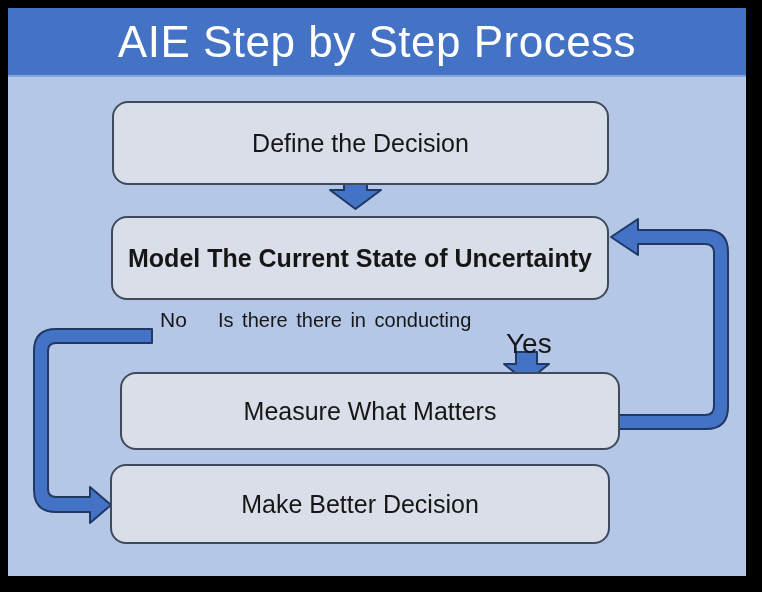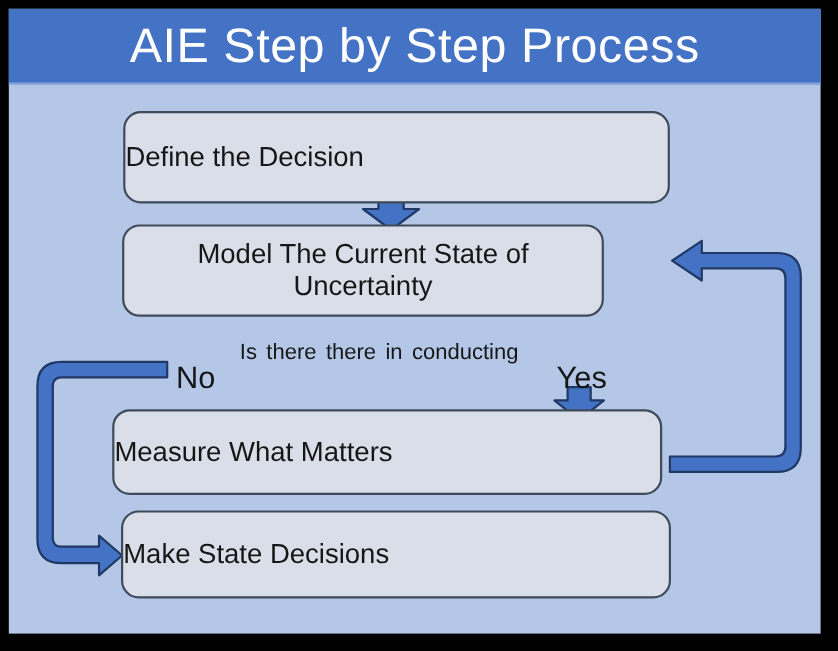--- a/index.html
+++ b/index.html
@@ -47,38 +47,38 @@
     position: absolute;
     left: 0; top: 0;
     width: 738px; height: 568px;
     pointer-events: none;
   }
   .node {
     position: absolute;
     background: var(--node_fill);
     border: 2px solid var(--node_border);
     border-radius: 16px;
-    display: flex; align-items: center; justify-content: flex-start;
+    display: flex; align-items: center; justify-content: center;
     color: var(--body_text);
     font-size: 25px;
     text-align: center;
     z-index: 2;
   }
   .n1 { left: 104px; top: 93px;  width: 497px; height: 84px; }
-  .n2 { left: 103px; top: 196px; width: 438px; height: 84px; }
-  .n3 { left: 94px; top: 364px; width: 500px; height: 78px; }
+  .n2 { left: 103px; top: 208px; width: 498px; height: 84px; font-weight: bold; }
+  .n3 { left: 112px; top: 364px; width: 500px; height: 78px; }
   .n4 { left: 102px; top: 456px; width: 500px; height: 80px; }
 
   .branch-label {
     position: absolute;
     color: var(--body_text);
     z-index: 3;
     white-space: nowrap;
   }
-  .no-label  { left: 152px; top: 320px; font-size: 28px; }
+  .no-label  { left: 152px; top: 300px; font-size: 21px; }
   .yes-label { left: 498px; top: 320px; font-size: 28px; }
   .question {
     position: absolute;
     left: 210px; top: 300px;
     font-size: 20px;
     line-height: 25px;
     word-spacing: 3px;
     color: var(--body_text);
     z-index: 3;
     white-space: nowrap;
@@ -108,21 +108,21 @@
     <div class="node n1">
       <span>Define the Decision</span>
     </div>
     <div class="node n2">
       <span>Model The Current State of Uncertainty</span>
     </div>
     <div class="node n3">
       <span>Measure What Matters</span>
     </div>
     <div class="node n4">
-      <span>Make State Decisions</span>
+      <span>Make Better Decision</span>
     </div>
 
     <div class="branch-label no-label">No</div>
     <div class="branch-label yes-label">Yes</div>
 
     <div class="question">
       <div>Is there there in conducting</div>
     </div>
 
   </div>

